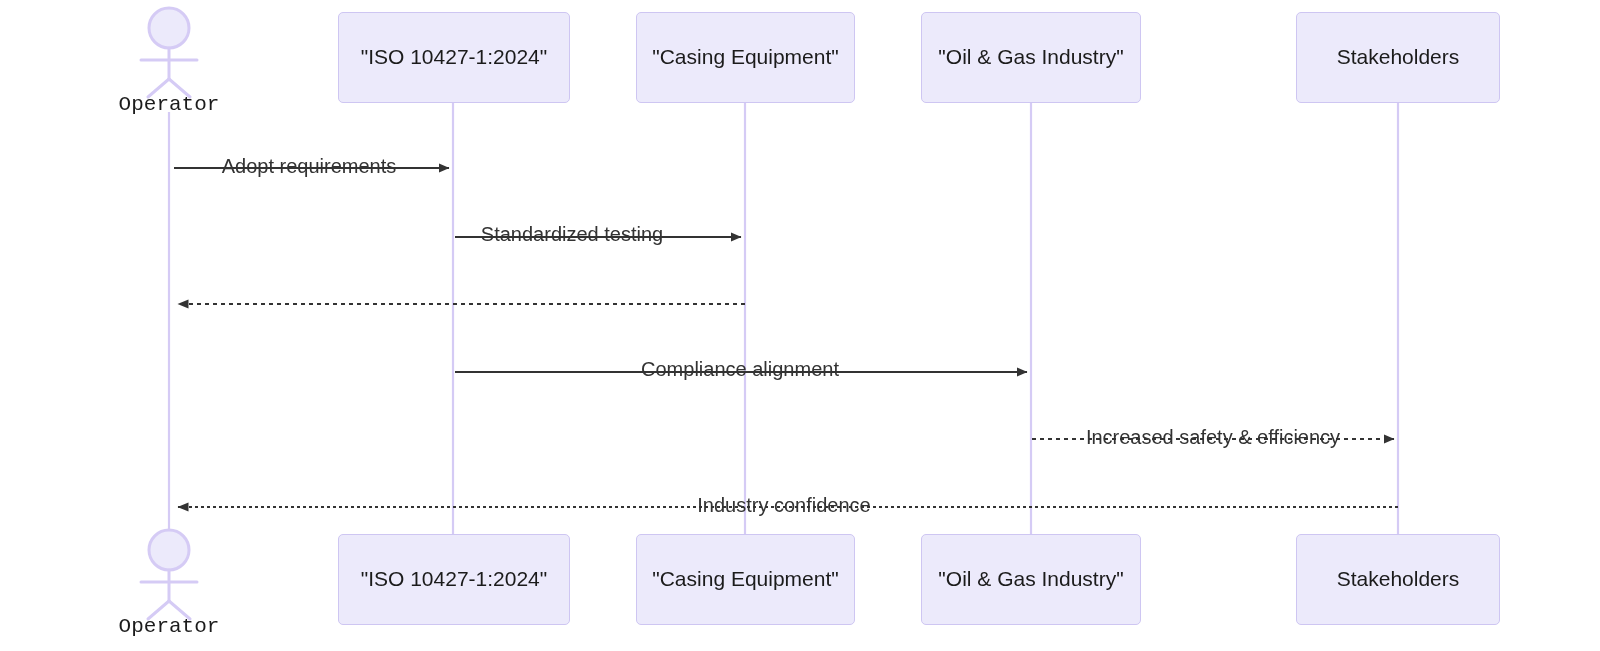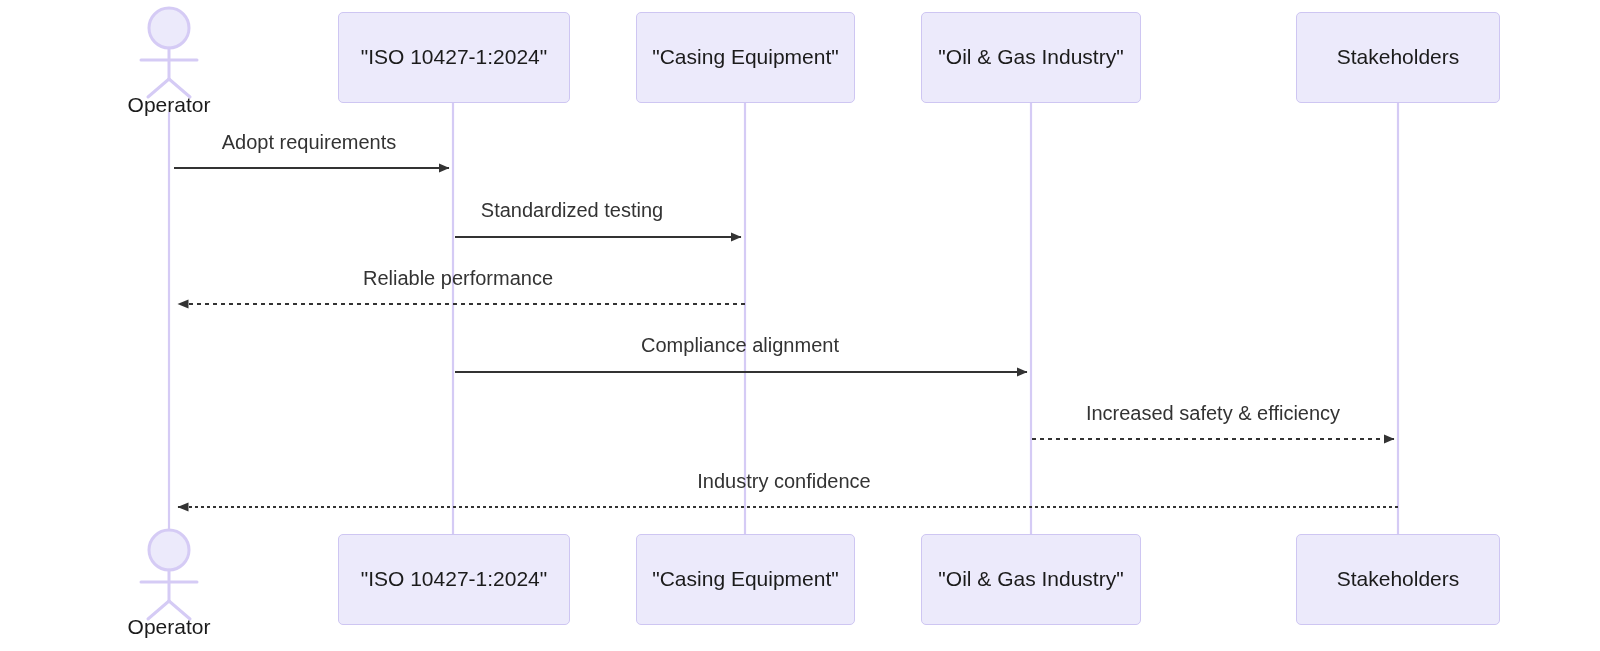--- a/index.html
+++ b/index.html
@@ -41,34 +41,35 @@
   }
   .participant-label {
     font-family: "Liberation Sans", sans-serif;
     font-size: 21px;
     color: #1b1b1b;
     line-height: 1.15;
     white-space: nowrap;
   }
   .actor-label {
     position: absolute;
-    font-family: Liberation Sans, sans-serif;
+    font-family: Liberation Mono, monospace;
     font-size: 21px;
     color: #1b1b1b;
     white-space: nowrap;
     text-align: center;
     transform: translateX(-50%);
   }
   .msg-label {
     position: absolute;
     font-family: "Liberation Sans", sans-serif;
     font-size: 20px;
     color: #333333;
     white-space: nowrap;
     transform: translateX(-50%);
+    margin-top: 24px;
   }
 </style>
 </head>
 <body>
 
 <div id="diagram-root">
 
   <svg id="diagram-svg" viewBox="0 0 1600 651" xmlns="http://www.w3.org/2000/svg">
     <defs>
       <marker id="arrow-right" markerWidth="12" markerHeight="12" refX="10.5" refY="5" orient="auto" markerUnits="userSpaceOnUse">
@@ -151,21 +152,20 @@
   <div class="participant-box" style="left:1296px; top:534px; width:204px; height:91px;">
     <span class="participant-label">Stakeholders</span>
   </div>
 
   <div class="actor-label" style="left:169px; top:615px;">Operator</div>
 
   <div class="msg-label" style="left:309px; top:131px;">Adopt requirements</div>
 
   <div class="msg-label" style="left:572px; top:199px;">Standardized testing</div>
 
-  <div class="msg-label" style="left:458px; top:267px;">Reliable performance</div>
 
   <div class="msg-label" style="left:740px; top:334px;">Compliance alignment</div>
 
   <div class="msg-label" style="left:1213px; top:402px;">Increased safety &amp; efficiency</div>
 
   <div class="msg-label" style="left:784px; top:470px;">Industry confidence</div>
 
 </div>
 
 </body></html>

